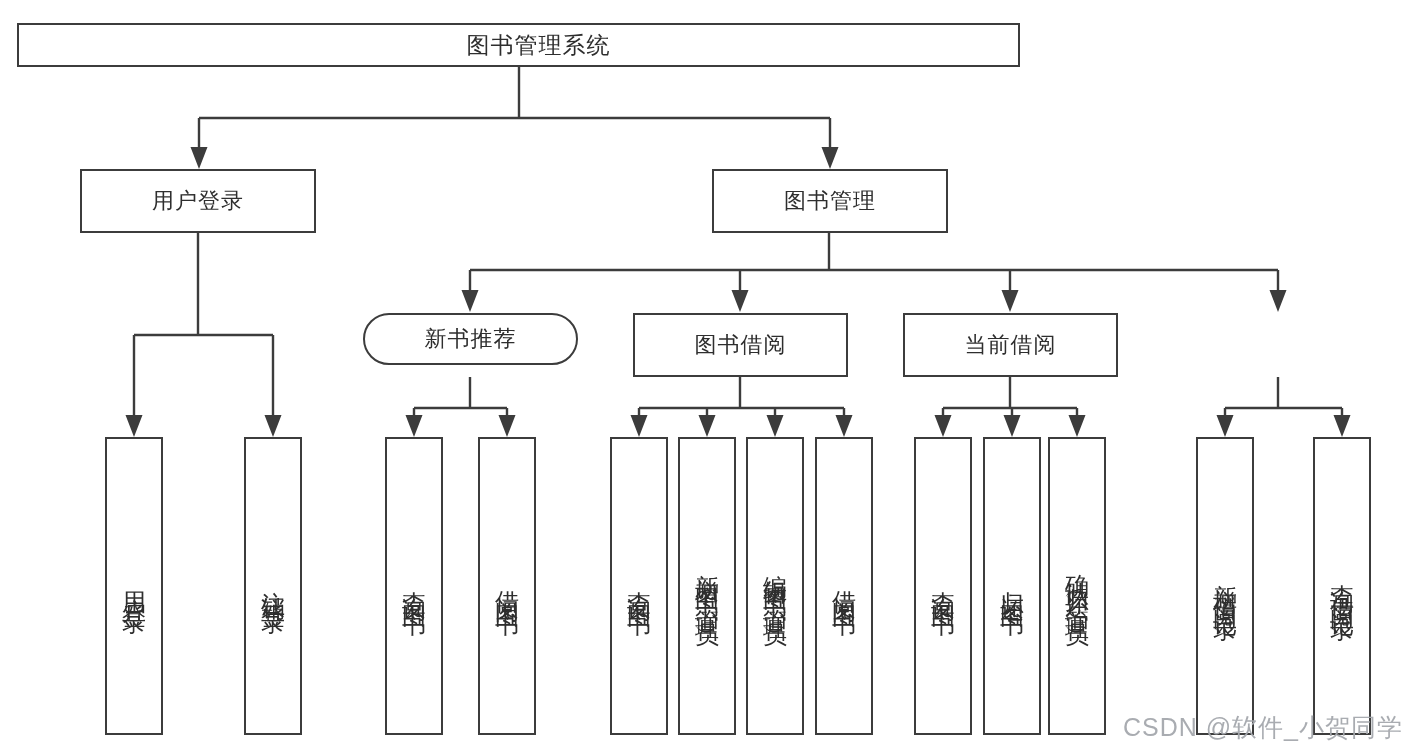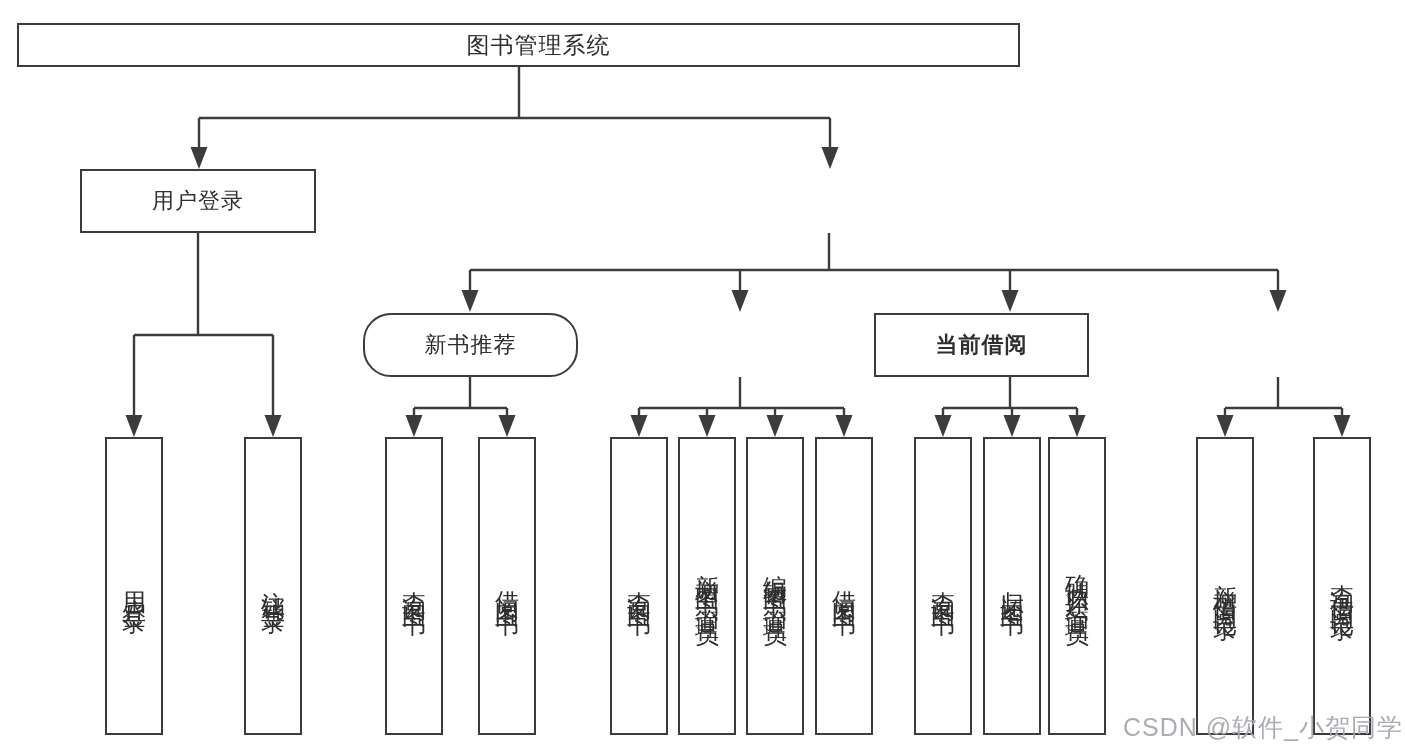--- a/index.html
+++ b/index.html
@@ -80,25 +80,31 @@
       M1225 437 L1216.5 415 L1233.5 415 Z  M1342 437 L1333.5 415 L1350.5 415 Z"></path>
   </svg>
 
   <div class="node h root" style="left:17px;top:23px;width:1003px;height:44px;">
     <span>图书管理系统</span>
   </div>
 
   <div class="node h" style="left:80px;top:169px;width:236px;height:64px;">
     <span>用户登录</span>
   </div>
+  <div class="node h" style="left:712px;top:169px;width:236px;height:64px;">
+    <span>图书管理</span>
+  </div>
 
-  <div class="node h" style="left:363px;top:313px;width:215px;height:64px;border-radius:28px;">
+  <div class="node h" style="left:363px;top:313px;width:215px;height:52px;border-radius:28px;">
     <span>新书推荐</span>
   </div>
-  <div class="node h" style="left:874px;top:313px;width:215px;height:64px;font-weight:bold;">
+  <div class="node h" style="left:633px;top:313px;width:215px;height:64px;">
+    <span>图书借阅</span>
+  </div>
+  <div class="node h" style="left:903px;top:313px;width:215px;height:64px;">
     <span>当前借阅</span>
   </div>
 
   <div class="node v" style="left:105px;top:437px;width:58px;height:298px;">
     <span>用户登录</span>
   </div>
   <div class="node v" style="left:244px;top:437px;width:58px;height:298px;">
     <span>注销登录</span>
   </div>
 

